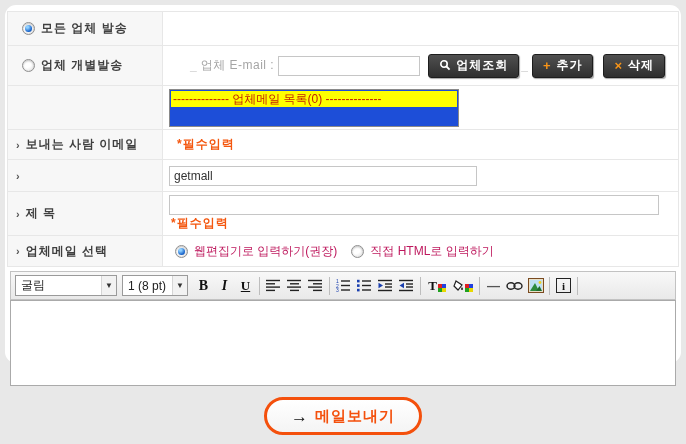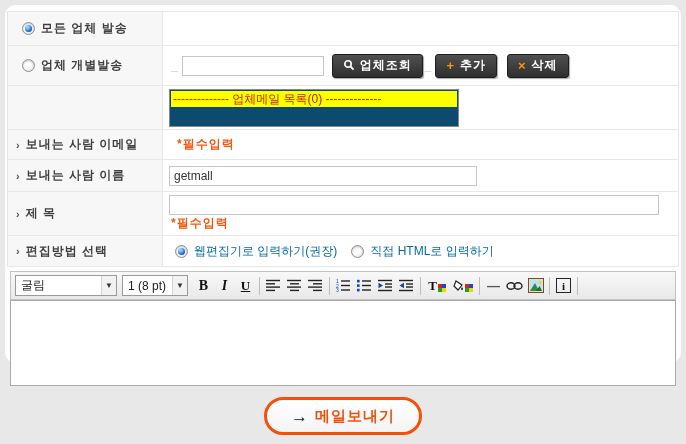--- a/index.html
+++ b/index.html
@@ -16,21 +16,21 @@
   
   .form-table { border:1px solid #e7e7e7; }
   .row { display:flex; border-bottom:1px solid #e7e7e7; }
   .row:last-child { border-bottom:none; }
   .label-cell {
     width:155px; background:#f7f7f7; border-right:1px solid #e7e7e7;
     display:flex; align-items:center; padding-left:14px; flex:none;
     font-weight:bold; color:#3f3f3f; letter-spacing:1px;
   }
   .content-cell { flex:1; display:flex; align-items:center; padding-left:6px; }
-  .r1 { height:34px; } .r2 { height:40px; } .r3 { height:44px; }
+  .r1 { height:34px; } .r2 { height:40px;gap:19px; } .r3 { height:44px; }
   .r4 { height:30px; } .r5 { height:32px; } .r6 { height:44px; } .r7 { height:30px; }
   
   .radio {
     width:13px; height:13px; border-radius:50%; flex:none;
     border:1px solid #8f8f8f; margin-right:6px;
     background:radial-gradient(circle at 35% 30%, #ffffff 40%, #dcdcdc);
     box-shadow: inset 0 1px 2px rgba(0,0,0,.25);
   }
   .radio.checked { position:relative; }
   .radio.checked::after {
@@ -52,28 +52,28 @@
   .dark-btn {
     display:inline-flex; align-items:center; gap:5px; height:24px;
     padding:0 10px; background:linear-gradient(#505050,#2f2f2f);
     border:1px solid #1d1d1d; border-radius:3px; color:#fff;
     font-weight:bold; font-size:12px; cursor:pointer;
     box-shadow:1px 1px 1px rgba(0,0,0,.35); letter-spacing:1px;text-align:center;
   }
   .dark-btn .oicon { color:#f79418; font-weight:bold; font-size:13px; line-height:1; }
   
   .listbox {
-    width:290px; height:38px; background:#0c4a6e; border:1px solid #8a8a8a;
+    width:290px; height:38px; background:#1d4ed8; border:1px solid #8a8a8a;
     margin:1px 0; overflow:hidden; padding:1px;
   }
   .list-option {
     background:#ffff00; color:#c22200; font-size:12px; height:16px;
     line-height:16px; white-space:nowrap; padding-left:2px; letter-spacing:0;
   }
-  .radio-label { color:#0369a1; margin-right:14px; display:flex; align-items:center;justify-content:center; }
+  .radio-label { color:#be185d; margin-right:14px; display:flex; align-items:center;justify-content:center; }
   
   .editor { margin:4px 3px 0 3px; }
   .toolbar {
     height:29px; background:linear-gradient(#f8f8f8,#e9e9e9);
     border:1px solid #c2c2c2; display:flex; align-items:center; padding:0 4px;
   }
   .tb-select {
     height:21px; background:#fff; border:1px solid #9a9a9a; display:flex;
     align-items:center; font-size:12px; padding-left:5px; margin-right:5px;
     position:relative; color:#222; cursor:pointer;
@@ -128,20 +128,21 @@
       <div class="content-cell"></div>
     </div>
 
     <div class="row r2">
       <div class="label-cell">
         <span class="radio"></span>
         <span>업체 개별발송</span>
       </div>
       <div class="content-cell">
         <span class="dash">_</span>
+        <span class="gray-label">업체 E-mail :</span>
         <input type="text" class="inp-company" value="" style="">
         <button class="dark-btn">
           <span class="oicon">
             <svg width="12" height="12" viewBox="0 0 12 12">
                 <circle cx="5" cy="5" r="3.2" fill="none" stroke="#fff" stroke-width="1.6"></circle>
                 <line x1="7.5" y1="7.5" x2="10.6" y2="10.6" stroke="#fff" stroke-width="1.8"></line>
               </svg>
           </span>
           <span>업체조회</span>
         </button>
@@ -172,42 +173,41 @@
         <span>보내는 사람 이메일</span>
       </div>
       <div class="content-cell">
         <span class="required">*필수입력</span>
       </div>
     </div>
 
     <div class="row r5">
       <div class="label-cell" style="padding-left:8px;">
         <span class="bullet">›</span>
-        <span>보내는 사람 이름</span>
       </div>
       <div class="content-cell">
         <input type="text" class="inp-med" value="getmall" style="">
       </div>
     </div>
 
     <div class="row r6">
       <div class="label-cell" style="padding-left:8px;">
         <span class="bullet">›</span>
         <span>제 목</span>
       </div>
       <div class="content-cell" style="flex-direction:column; align-items:flex-start; justify-content:center;">
         <input type="text" class="inp-subject" value="" style="">
         <span class="required" style="margin-left:2px;">*필수입력</span>
       </div>
     </div>
 
     <div class="row r7">
       <div class="label-cell" style="padding-left:8px;">
         <span class="bullet">›</span>
-        <span>편집방법 선택</span>
+        <span>업체메일 선택</span>
       </div>
       <div class="content-cell" style="padding-left:12px;">
         <span class="radio-label">
           <span class="radio checked"></span>
           <span>웹편집기로 입력하기(권장)</span>
         </span>
         <span class="radio-label">
           <span class="radio"></span>
           <span>직접 HTML로 입력하기</span>
         </span>

